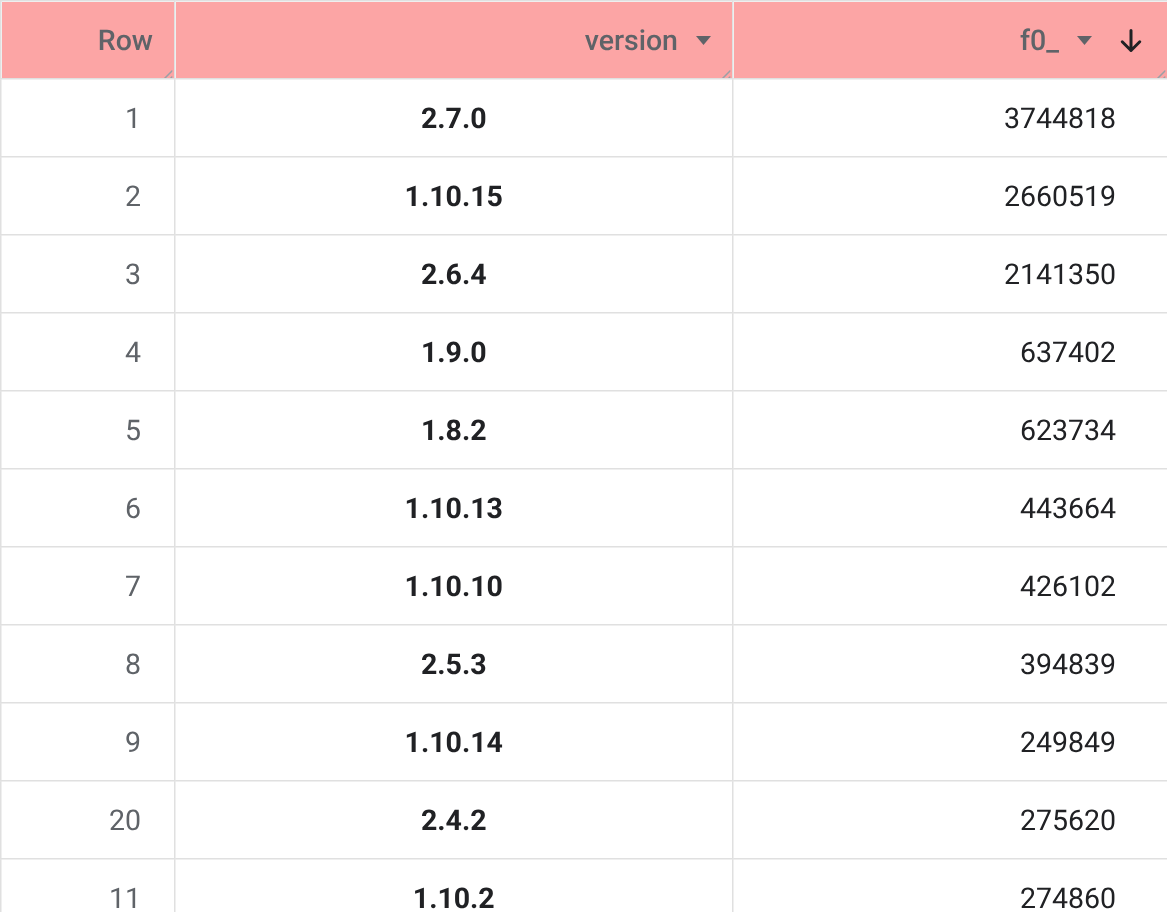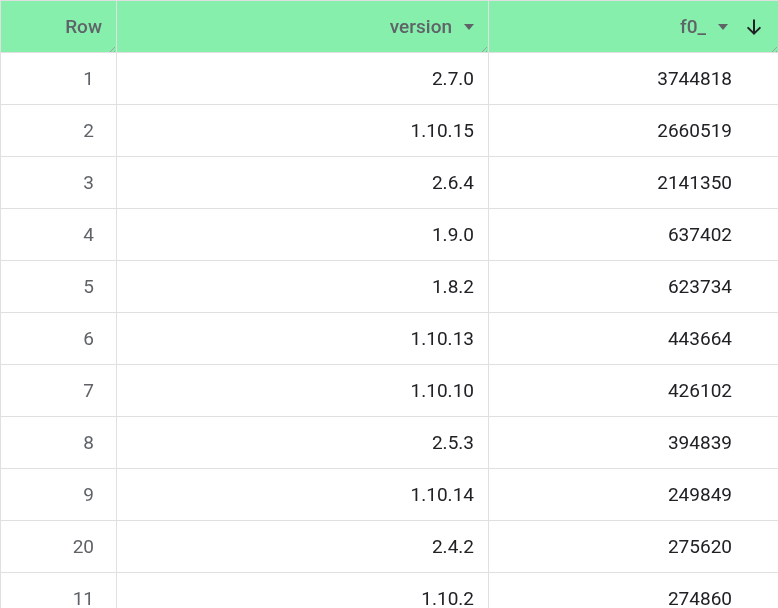--- a/index.html
+++ b/index.html
@@ -18,32 +18,32 @@
   }
   .table th, .table td {
     border: 1px solid #e0e0e0;
     height: 52px;
     vertical-align: middle;
     padding: 0 14px;
     white-space: nowrap;
     overflow: hidden;
   }
   .table thead th {
-    background: #86efac;
+    background: #fca5a5;
     font-weight: 500;
     text-align: left;
     color: #5f6368;
     position: relative;
   }
   .col-row { width: 116px; text-align: right; padding-right: 22px; }
   .col-version { width: 372px; text-align: left; }
   .col-f0 { width: 290px; text-align: left; }
   .table tbody td.col-row { text-align: right; padding-right: 22px; color:#5f6368;}
-  .table tbody td.col-version { text-align: right; }
-  .table tbody td.col-f0 { text-align: right; padding-right: 46px; }
+  .table tbody td.col-version { text-align: center; font-weight: bold; }
+  .table tbody td.col-f0 { text-align: right; padding-right: 34px; }
   .header-content {
     display: flex;
     align-items: center;
     gap: 10px;
   }
   .header-content.left { justify-content: flex-end; }
   .header-content.row-head { justify-content: flex-end; }
   .dropdown-icon {
     width: 0;
     height: 0;

